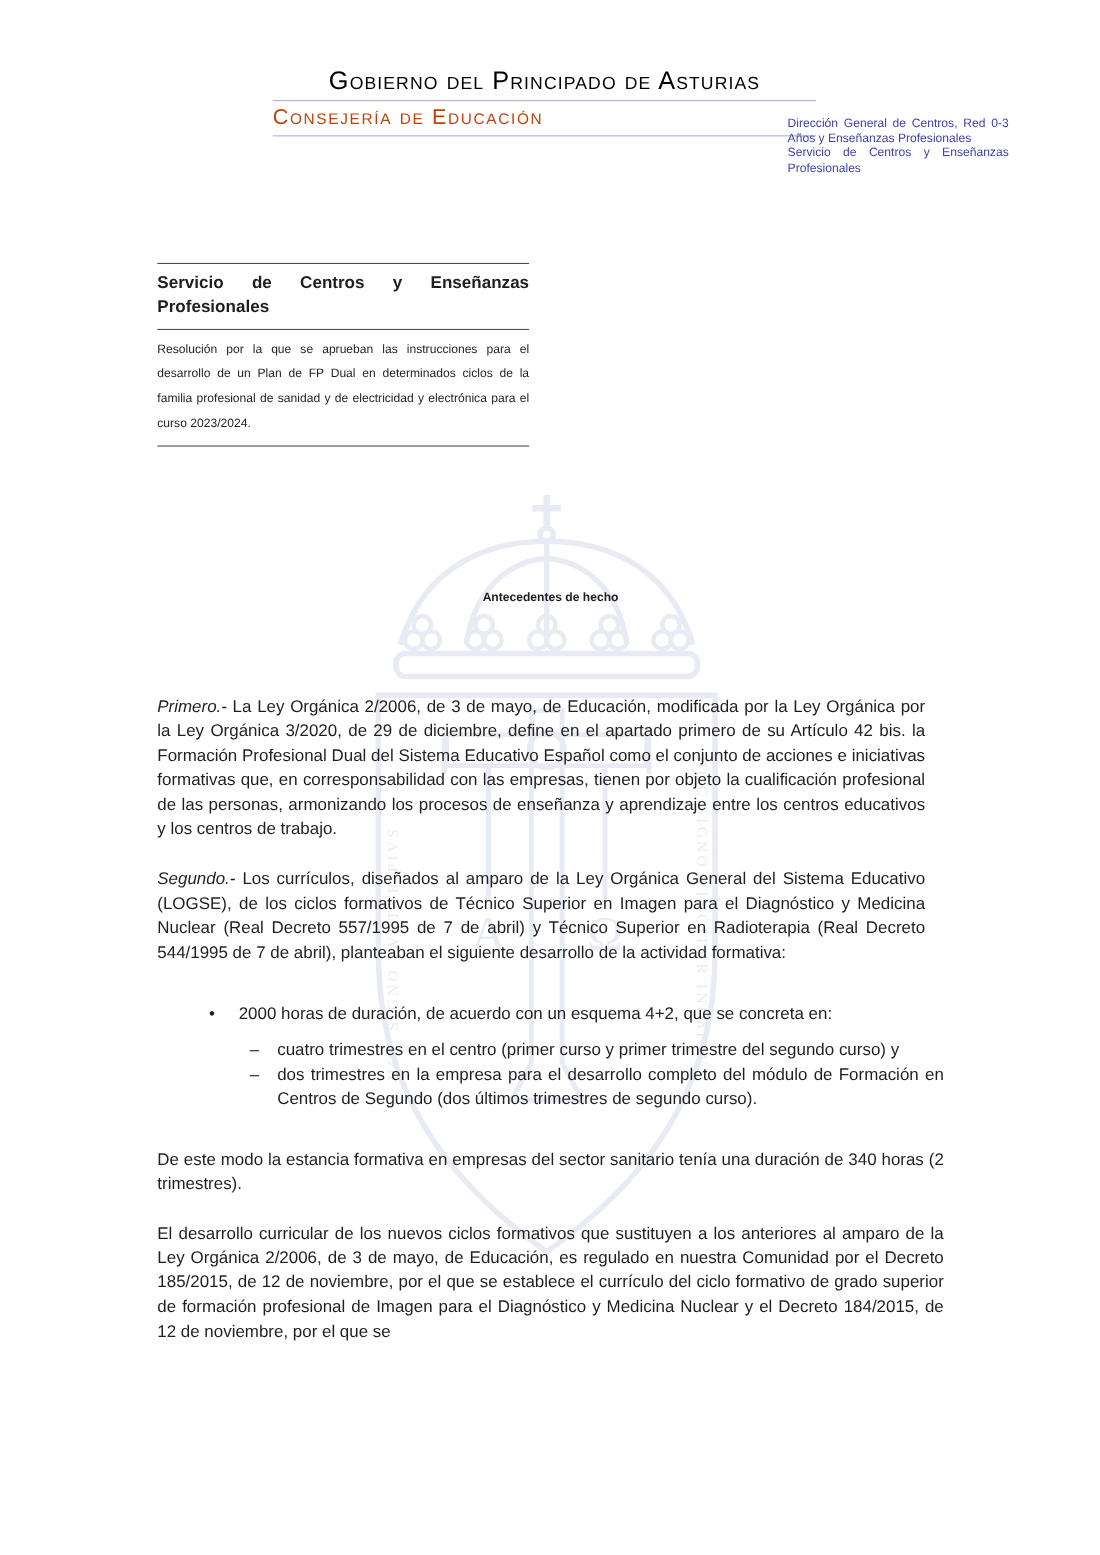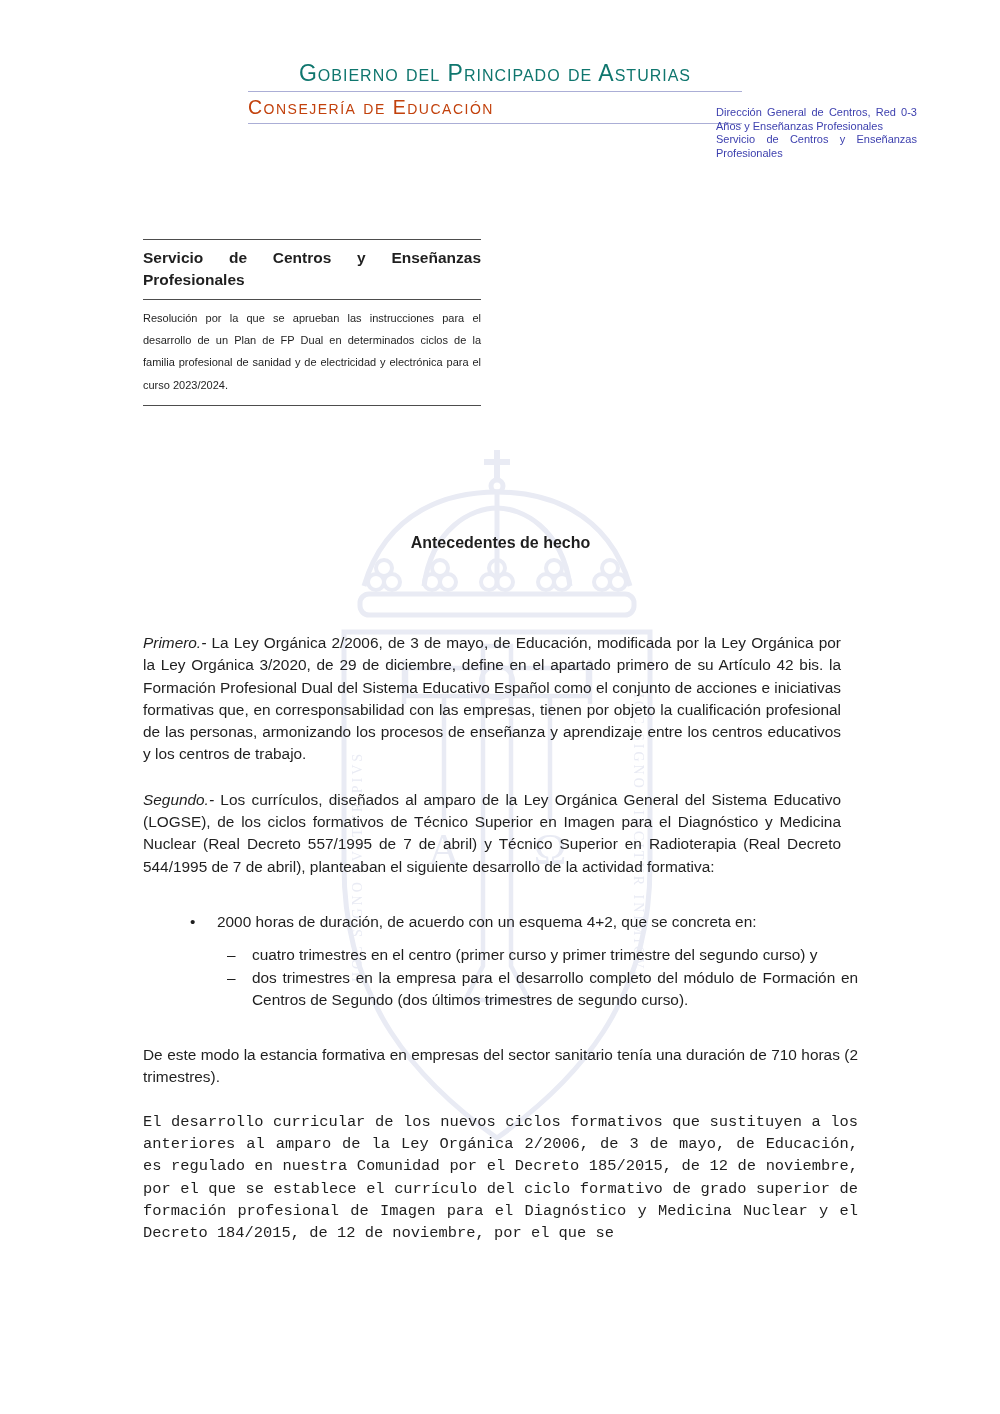--- a/index.html
+++ b/index.html
@@ -15,21 +15,21 @@
   
   .watermark{
     position:absolute;left:332px;top:446px;width:330px;height:700px;
     pointer-events:none;
   }
 
   
   .hdr-center{position:absolute;left:248px;top:60px;width:494px;}
   .hdr-org{
     font-variant:small-caps;font-size:23px;letter-spacing:1px;
-    color:#0f766e;text-align:center;line-height:26px;font-weight:400;
+    color:#000000;text-align:center;line-height:26px;font-weight:400;
   }
   .hdr-dept{
     font-variant:small-caps;font-size:19.5px;letter-spacing:1.5px;
     color:#c2410c;text-align:left;line-height:22px;font-weight:400;
   }
   .hdr-rule{border-top:1px solid #abaed6;height:0;margin:5px 0 4px 0;}
   .hdr-right{
     position:absolute;left:716px;top:106px;width:201px;
     font-size:11px;line-height:13.5px;color:#3c3fae;text-align:justify;
   }
@@ -44,33 +44,33 @@
   }
   .summary-body{
     font-size:11px;line-height:22.2px;text-align:justify;
     margin:0;padding:7px 0 9px 0;
   }
 
   
   .content{position:absolute;left:143px;top:532px;width:715px;
     font-size:15.4px;line-height:22.3px;}
   .section-heading{
-    font-size:16px;font-weight:bold;text-align:center;
+    font-size:11px;font-weight:bold;text-align:center;
     margin:0 0 78px 0;line-height:22px;
   }
   .para{text-align:justify;margin:0 17px 23px 0;}
   .para em{font-style:italic;}
   .para.last-before-list{margin-bottom:33px;}
   .bullet-row{display:flex;margin:0 0 11px 47px;}
   .bullet-glyph{width:15px;flex:0 0 15px;}
   .sub-row{display:flex;margin:0 0 0 84px;text-align:justify;}
   .dash-glyph{width:13px;flex:0 0 13px;}
   .sub-text{flex:1;text-align:justify;margin-left:12px;}
   .closing-1{text-align:justify;margin:33px 0 22px 0;}
-  .closing-2{text-align:justify;margin:0;font-family:Liberation Mono, monospace;}
+  .closing-2{text-align:justify;margin:0;}
 </style>
 </head>
 <body>
 
 <div class="page">
 
   <svg class="watermark" viewBox="0 0 330 700" aria-hidden="true">
     <g stroke="#e9ebf4" fill="none" stroke-width="5">
 
       <g>
@@ -154,17 +154,17 @@
 
     <div class="sub-row">
       <span class="dash-glyph">–</span>
       <span class="sub-text">cuatro trimestres en el centro (primer curso y primer trimestre del segundo curso) y</span>
     </div>
     <div class="sub-row">
       <span class="dash-glyph">–</span>
       <span class="sub-text">dos trimestres en la empresa para el desarrollo completo del módulo de Formación en Centros de Segundo (dos últimos trimestres de segundo curso).</span>
     </div>
 
-    <p class="closing-1">De este modo la estancia formativa en empresas del sector sanitario tenía una duración de 710 horas (2 trimestres).</p>
+    <p class="closing-1">De este modo la estancia formativa en empresas del sector sanitario tenía una duración de 340 horas (2 trimestres).</p>
     <p class="closing-2">El desarrollo curricular de los nuevos ciclos formativos que sustituyen a los anteriores al amparo de la Ley Orgánica 2/2006, de 3 de mayo, de Educación, es regulado en nuestra Comunidad por el Decreto 185/2015, de 12 de noviembre, por el que se establece el currículo del ciclo formativo de grado superior de formación profesional de Imagen para el Diagnóstico y Medicina Nuclear y el Decreto 184/2015, de 12 de noviembre, por el que se</p>
   </div>
 
 </div>
 
 </body></html>

